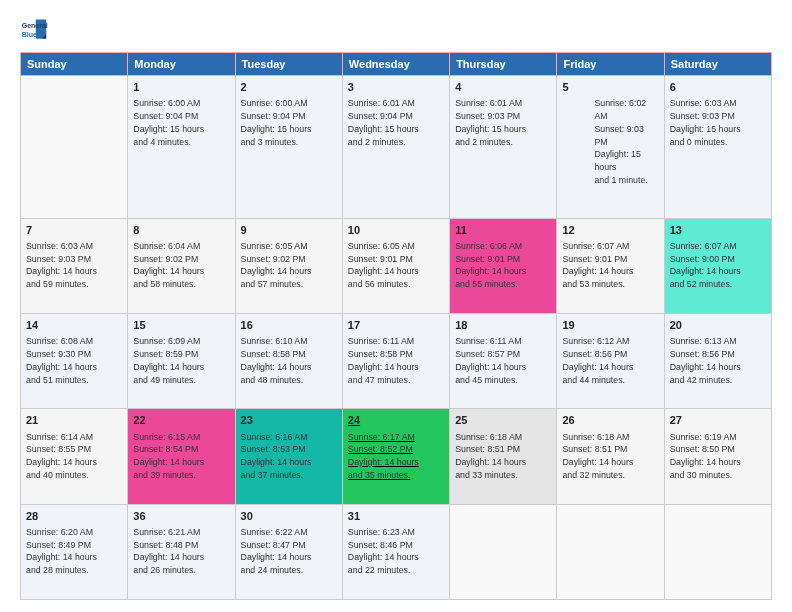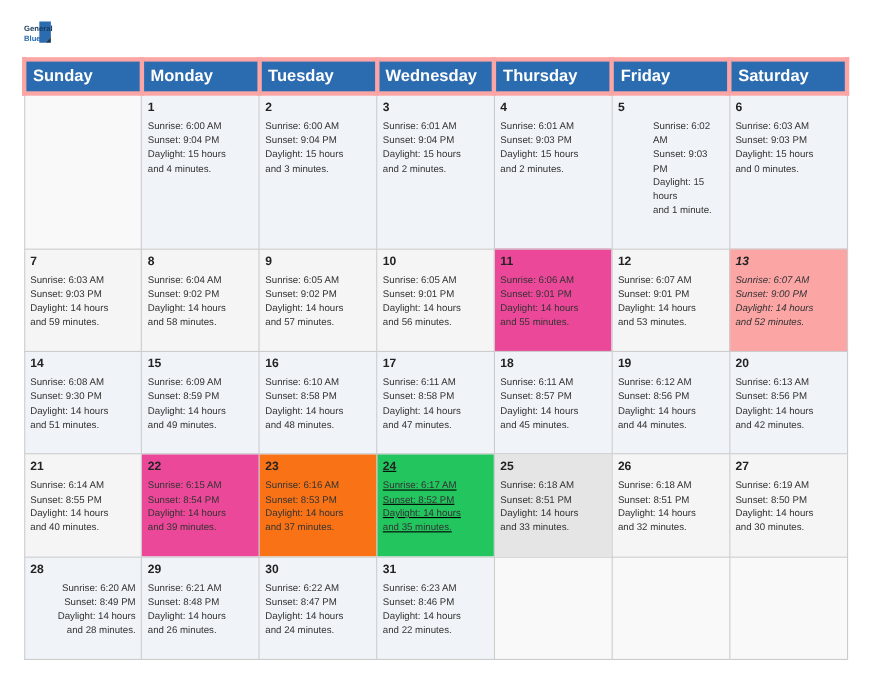--- a/index.html
+++ b/index.html
@@ -51,23 +51,23 @@
       border: 1px solid #ccc;
       border-collapse: collapse;
       width: 100%;
       font-size: 9.5px;
     }
     .calendar th {
       background-color: #2b6cb0;
       color: #fff;
       text-align: left;
       padding: 5px 6px;
-      font-size: 15px;
+      font-size: 11px;
       font-weight: bold;
-      border: 4px solid #fca5a5;
+      border: 1px solid #fca5a5;
     }
     .calendar td {
       border: 1px solid #ccc;
       vertical-align: top;
       padding: 4px 5px;
       width: calc(100% / 7);
       font-size: 9px;
       line-height: 1.4;
       background: #fff;
     }
@@ -204,21 +204,21 @@
 Daylight: 14 hours
 and 55 minutes.</div>
           </td>
           <td style="background-color: rgb(245, 245, 245);">
             <span class="day-num">12</span>
             <div class="day-info" style="white-space: pre-line;">Sunrise: 6:07 AM
 Sunset: 9:01 PM
 Daylight: 14 hours
 and 53 minutes.</div>
           </td>
-          <td style="background-color: #fca5a5; font-style: italic;">
+          <td style="background-color: #5eead4;">
             <span class="day-num">13</span>
             <div class="day-info" style="white-space: pre-line;">Sunrise: 6:07 AM
 Sunset: 9:00 PM
 Daylight: 14 hours
 and 52 minutes.</div>
           </td>
         </tr>
         <tr>
           <td class="row-shade">
             <span class="day-num">14</span>
@@ -278,21 +278,21 @@
 Daylight: 14 hours
 and 40 minutes.</div>
           </td>
           <td style="background-color: #ec4899;">
             <span class="day-num">22</span>
             <div class="day-info" style="white-space: pre-line;">Sunrise: 6:15 AM
 Sunset: 8:54 PM
 Daylight: 14 hours
 and 39 minutes.</div>
           </td>
-          <td style="background-color: #f97316;">
+          <td style="background-color: #14b8a6;">
             <span class="day-num">23</span>
             <div class="day-info" style="white-space: pre-line;">Sunrise: 6:16 AM
 Sunset: 8:53 PM
 Daylight: 14 hours
 and 37 minutes.</div>
           </td>
           <td style="background-color: #22c55e; text-decoration: underline;">
             <span class="day-num">24</span>
             <div class="day-info" style="white-space: pre-line;">Sunrise: 6:17 AM
 Sunset: 8:52 PM
@@ -317,27 +317,27 @@
             <span class="day-num">27</span>
             <div class="day-info" style="white-space: pre-line;">Sunrise: 6:19 AM
 Sunset: 8:50 PM
 Daylight: 14 hours
 and 30 minutes.</div>
           </td>
         </tr>
         <tr>
           <td class="row-shade">
             <span class="day-num">28</span>
-            <div class="day-info" style="white-space: pre-line; text-align: right;">Sunrise: 6:20 AM
+            <div class="day-info" style="white-space: pre-line;">Sunrise: 6:20 AM
 Sunset: 8:49 PM
 Daylight: 14 hours
 and 28 minutes.</div>
           </td>
           <td class="row-shade">
-            <span class="day-num">29</span>
+            <span class="day-num">36</span>
             <div class="day-info" style="white-space: pre-line;">Sunrise: 6:21 AM
 Sunset: 8:48 PM
 Daylight: 14 hours
 and 26 minutes.</div>
           </td>
           <td class="row-shade">
             <span class="day-num">30</span>
             <div class="day-info" style="white-space: pre-line;">Sunrise: 6:22 AM
 Sunset: 8:47 PM
 Daylight: 14 hours

